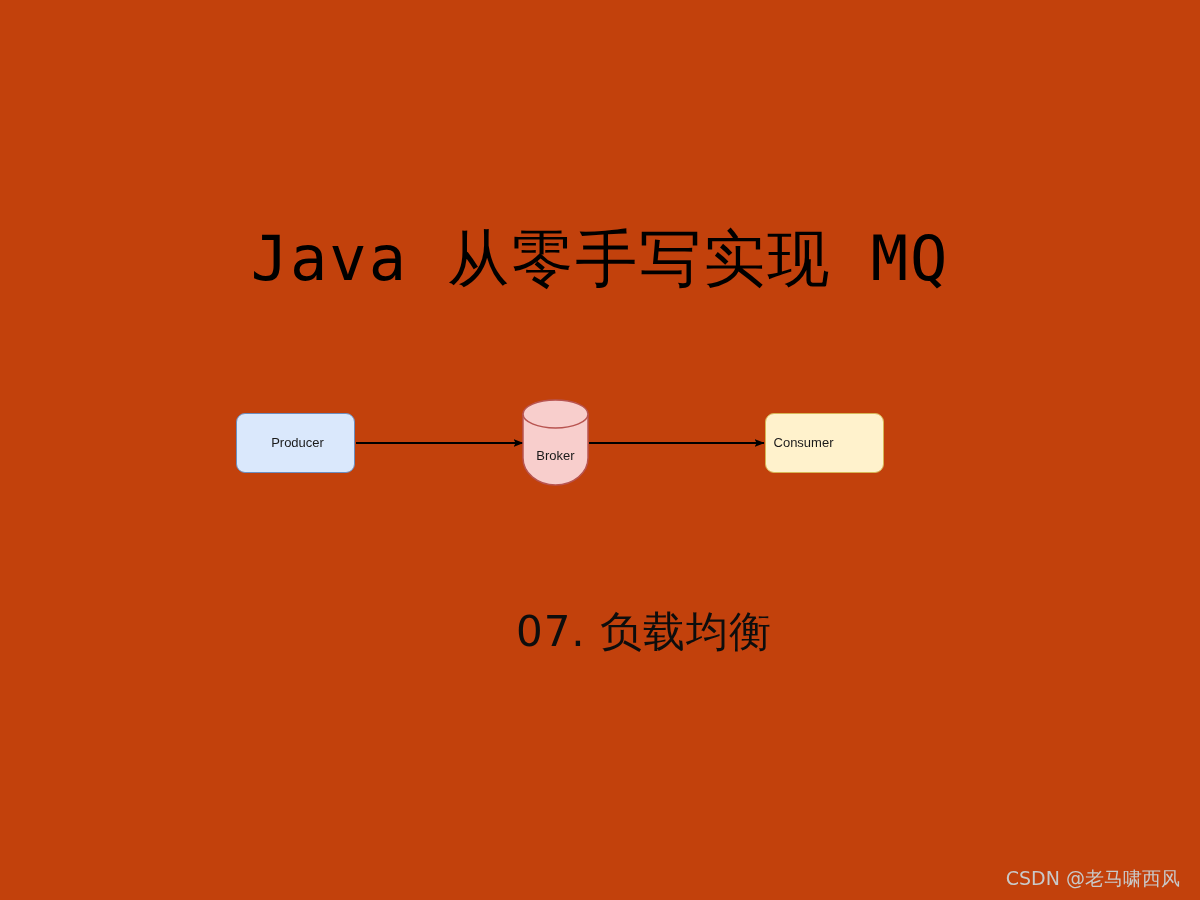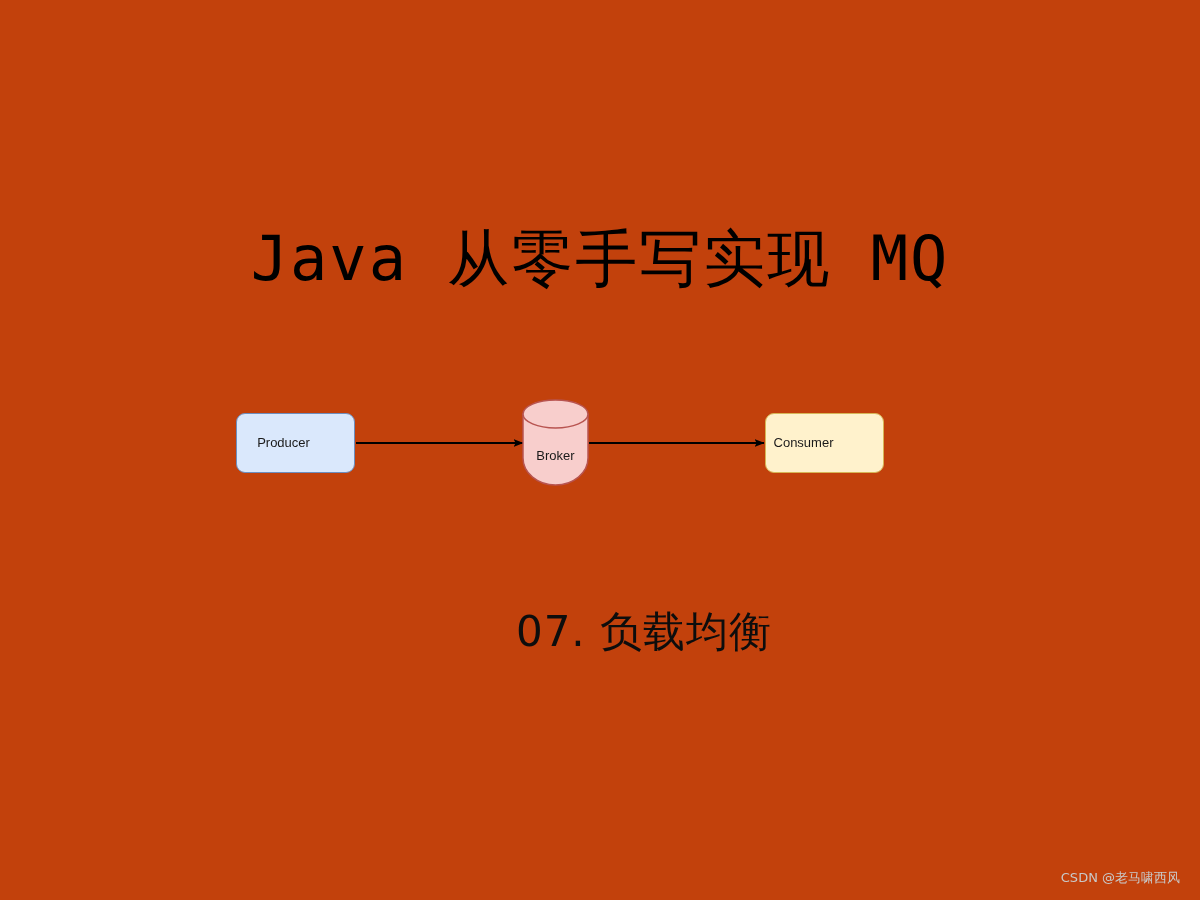--- a/index.html
+++ b/index.html
@@ -69,20 +69,21 @@
     top: 413px;
     width: 119px;
     height: 60px;
     background: #dae8fc;
     border: 1.3px solid #6c8ebf;
   }
   #producer-label {
     left: 236px;
     top: 435px;
     width: 95px;
+    padding-left: 14px;
   }
 
   #consumer-box {
     left: 765px;
     top: 413px;
     width: 119px;
     height: 60px;
     background: #fff2cc;
     border: 1.3px solid #d6b656;
   }
@@ -115,21 +116,21 @@
     padding-left: 88px;
     box-sizing: border-box;
   }
 
   
   .watermark {
     position: absolute;
     right: 20px;
     bottom: 10px;
     font-family: "DejaVu Sans", "Liberation Sans", sans-serif;
-    font-size: 13px;
+    font-size: 19px;
     line-height: 24px;
     color: #c9c9c9;
     white-space: nowrap;
   }
 </style>
 </head>
 <body>
 
 <div id="slide">
 

